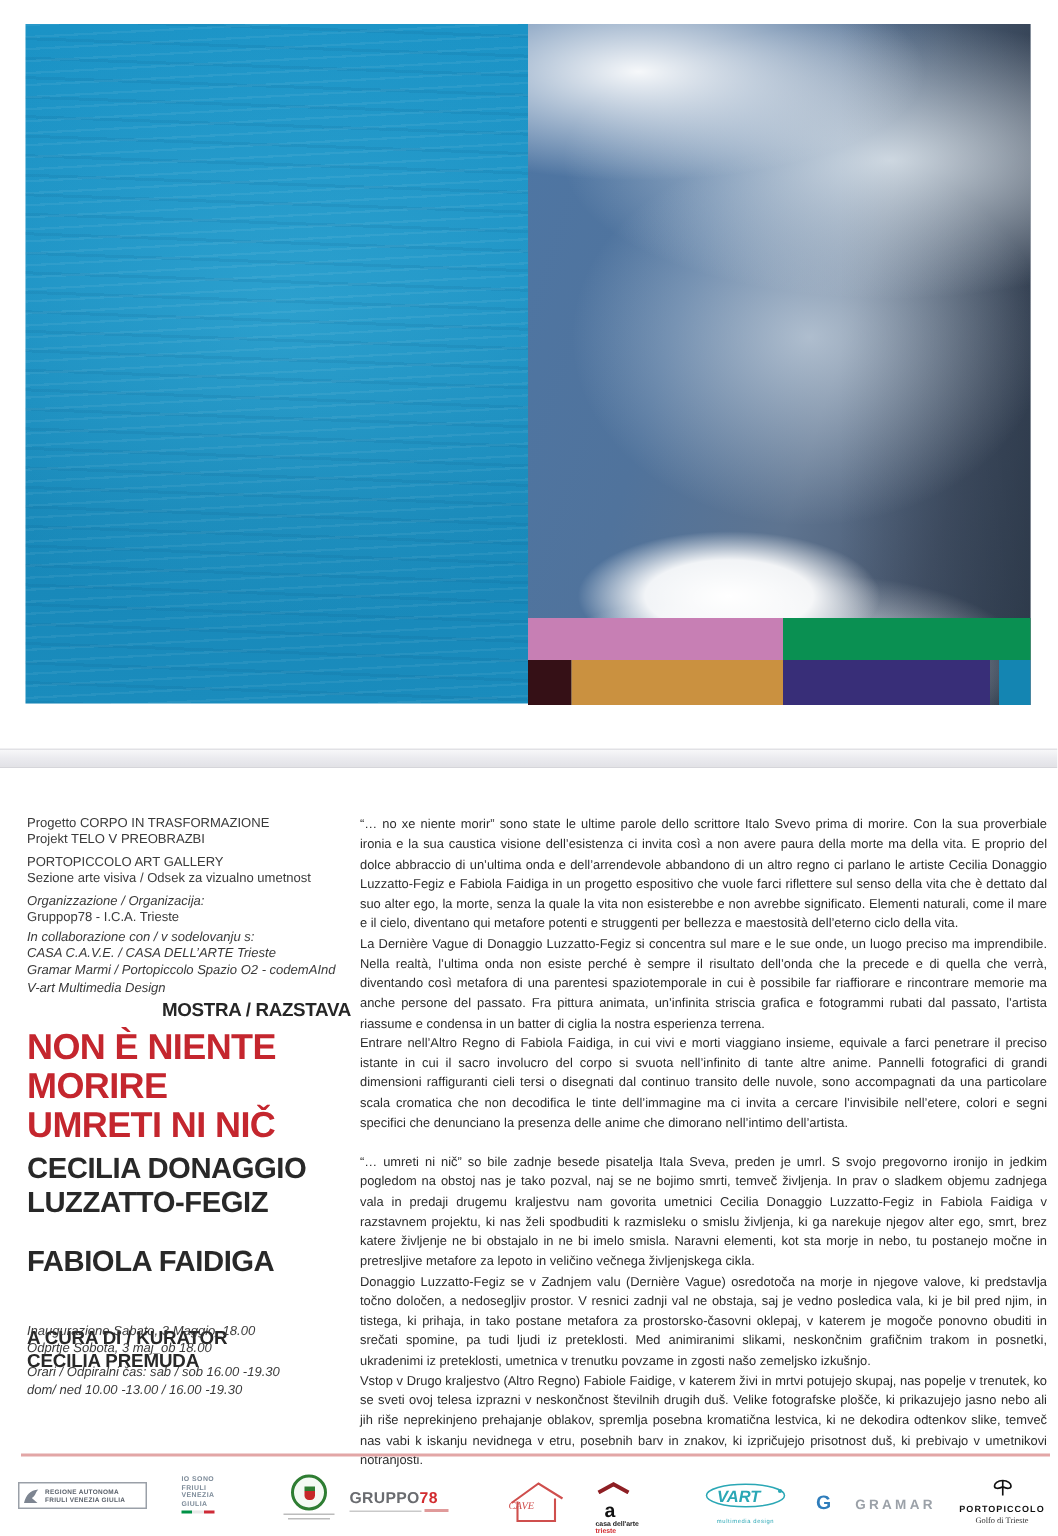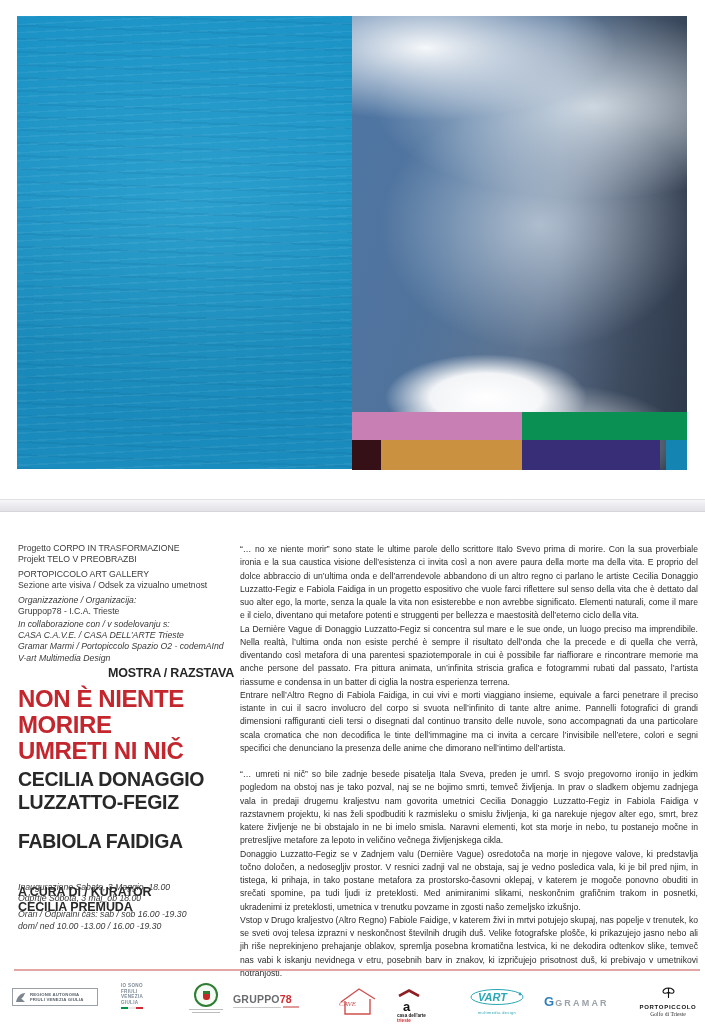--- a/index.html
+++ b/index.html
@@ -84,21 +84,21 @@
   .gruppo .sub .rd{width:16px;height:2px;background:#e09a9a;}
   .cave{left:337px;top:986px;width:40px;}
   .casa{left:397px;top:983px;width:48px;}
   .casa .a{font-size:13px;font-weight:700;color:#111;line-height:11px;margin-left:6px;}
   .casa .t1{font-size:4.6px;font-weight:700;color:#1a1a1a;margin-top:1px;}
   .casa .t2{font-size:4.6px;font-weight:700;color:#d22b2f;}
   .vart{left:463px;top:988px;width:68px;}
   .vart .sub{font-size:3.9px;color:#2aa7b5;letter-spacing:.4px;margin-top:-2px;text-align:center;}
   .gramar{left:544px;top:994px;display:flex;align-items:baseline;}
   .gramar .g{font-size:13px;font-weight:700;color:#2f7dbb;}
-  .gramar .rest{font-size:9px;font-weight:600;color:#9ba1a8;letter-spacing:2.2px;margin-left:1px;}
+  .gramar .rest{font-size:9px;font-weight:600;color:#9ba1a8;letter-spacing:2.2px;margin-left:16px;}
   .porto{left:637px;top:985px;width:62px;text-align:center;}
   .porto .t1{font-size:6px;font-weight:700;letter-spacing:.7px;color:#111;margin-top:1px;}
   .porto .t2{font-size:5.6px;font-family:"Liberation Serif",serif;color:#333;margin-top:.5px;}
 </style>
 </head>
 <body>
 
 <div class="abs sea"></div>
 <div class="abs clouds"></div>
 <div class="sw sw-pink"></div>

